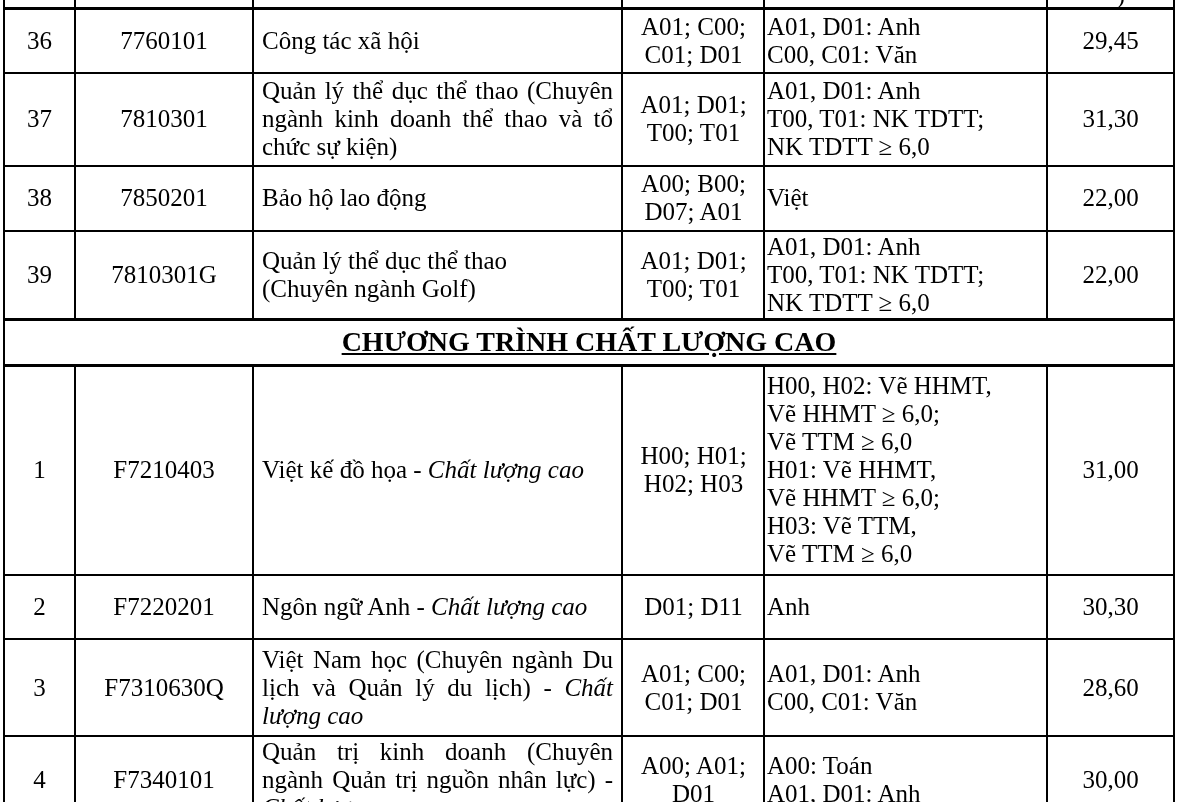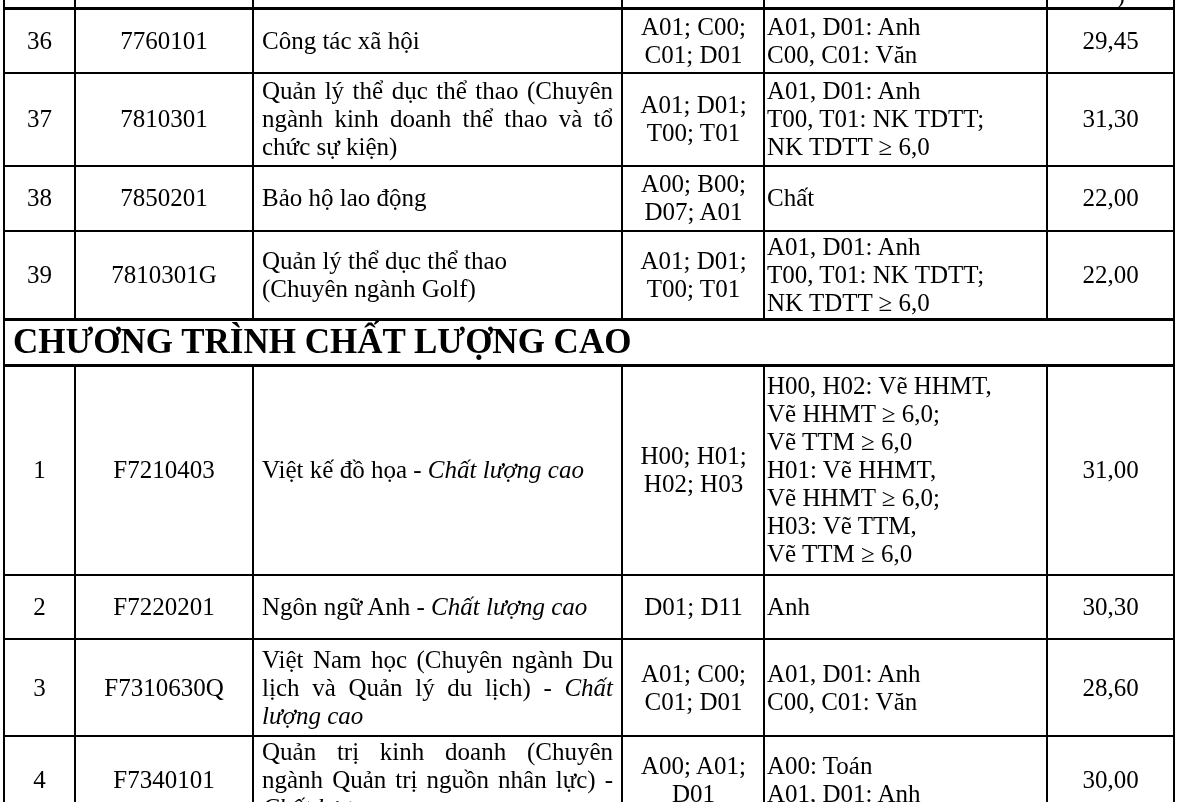--- a/index.html
+++ b/index.html
@@ -43,22 +43,24 @@
     position: absolute;
     top: -19px;
     left: 55%;
     font-size: 25px;
   }
   tr.thick-bottom td { border-bottom: 3px solid #000; }
   tr.section-row td {
     border-top: 3px solid #000;
     border-bottom: 3px solid #000;
     font-weight: bold;
-    font-size: 35px;
+    font-size: 28px;
+    text-align: center;
     white-space: nowrap;
+    text-decoration: underline;
   }
   tr.partial-bottom td {
     vertical-align: top;
     padding-top: 0;
   }
 </style>
 </head>
 <body>
 
 <table class="score-table">
@@ -105,21 +107,21 @@
 NK TDTT ≥ 6,0</td>
     <td class="c-score">31,30</td>
   </tr>
 
   <tr style="height:65px">
     <td class="c-stt">38</td>
     <td class="c-code">7850201</td>
     <td class="c-name"><span>Bảo hộ lao động</span></td>
     <td class="c-combos">A00; B00;
 D07; A01</td>
-    <td class="c-subj">Chất</td>
+    <td class="c-subj">Việt</td>
     <td class="c-score">22,00</td>
   </tr>
 
   <tr class="thick-bottom" style="height:87px">
     <td class="c-stt">39</td>
     <td class="c-code">7810301G</td>
     <td class="c-name"><span>Quản lý thể dục thể thao
 (Chuyên ngành Golf)</span></td>
     <td class="c-combos">A01; D01;
 T00; T01</td>

